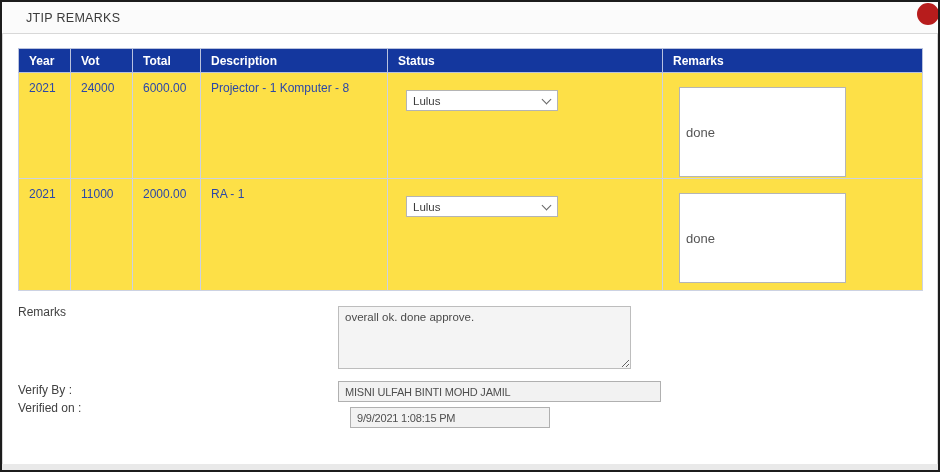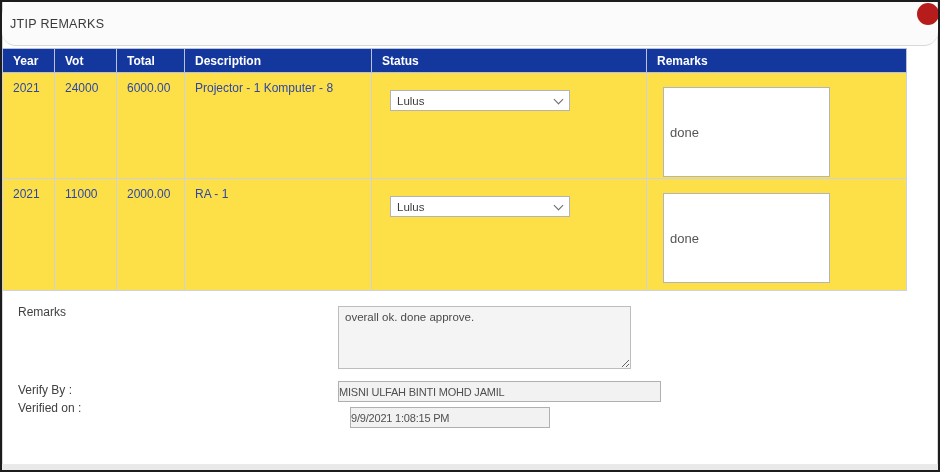--- a/index.html
+++ b/index.html
@@ -13,27 +13,26 @@
     background: #ffffff;
     border: 2px solid #1c1c1c;
     box-shadow: inset 1px 0 0 #d6d6d6, inset -1px 0 0 #d6d6d6;
     overflow: hidden;
   }
 
   .title-bar {
     position: absolute;
     left: 0; top: 0;
     width: 100%;
-    height: 44px;
+    height: 32px;
     background: #fbfbfb;
     border-bottom: 1px solid #d8d8d8;
     display: flex;
     align-items: center;
-    padding-left: 8px;
-    border-radius: 14px;
+    padding-left: 24px;
   }
   .title-bar .title {
     font-size: 12.5px;
     color: #3a3a3a;
     letter-spacing: 0.3px;
   }
 
   
   .badge-ring {
     position: absolute;
@@ -41,21 +40,21 @@
     left: 915px;
     width: 14px;
     height: 14px;
     border: 11px solid #b71c1c;
     border-radius: 50%;
     background: #ffffff;
   }
 
   table.grid {
     position: absolute;
-    left: 0;
+    left: 16px;
     top: 46px;
     width: 904px;
     border-collapse: collapse;
     table-layout: fixed;
   }
   table.grid th, table.grid td {
     border: 1px solid #ccd2e2;
     vertical-align: top;
     font-size: 12px;
   }
@@ -74,21 +73,21 @@
     padding: 8px 6px 0 10px;
     background: #fde047;
   }
   tr.data-row-1 { height: 106px; }
   tr.data-row-2 { height: 112px; }
 
   td.status-cell { padding: 0; }
   .select-wrap {
     position: relative;
     margin: 9px 16px 0 8px;
-    width: 180px;
+    width: 152px;
     height: 21px;
   }
   .select-wrap select {
     -webkit-appearance: none;
     appearance: none;
     width: 100%;
     height: 100%;
     border: 1px solid #b4b4b4;
     background: #ffffff;
     color: #3c3c3c;
@@ -149,21 +148,21 @@
   }
 
   input.footer-input {
     position: absolute;
     background: #f2f2f2;
     border: 1px solid #b0b0b0;
     color: #4f4f4f;
     font-family: "Liberation Sans", sans-serif;
     font-size: 11px;
     letter-spacing: -0.2px;
-    padding: 0 0;
+    padding: 0 6px;
     height: 21px;
   }
   .inp-verifyby   { left: 336px; top: 379px; width: 323px; }
   .inp-verifiedon { left: 348px; top: 405px; width: 200px; }
 
   .bottom-strip {
     position: absolute;
     left: 0; bottom: 0;
     width: 100%;
     height: 6px;

